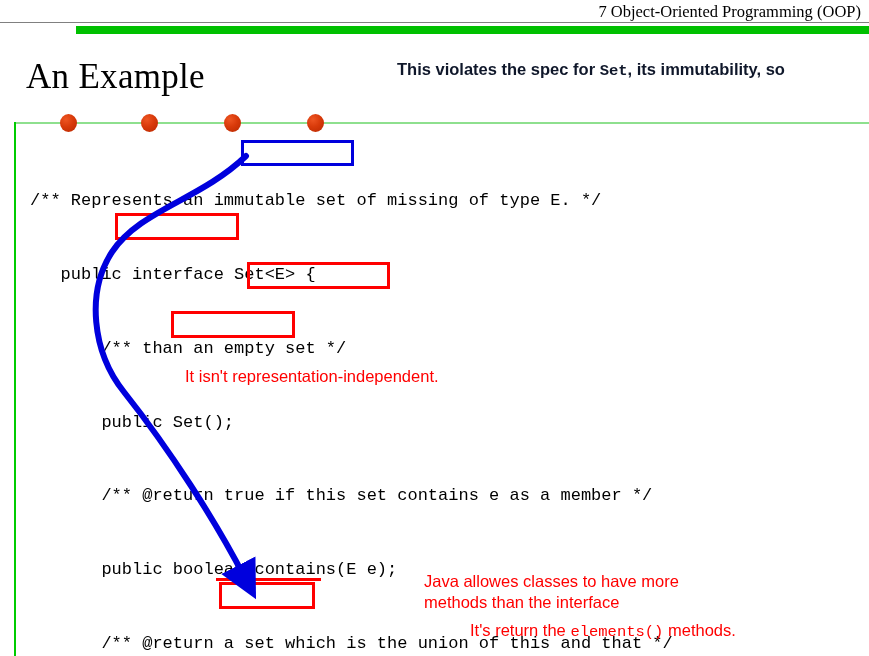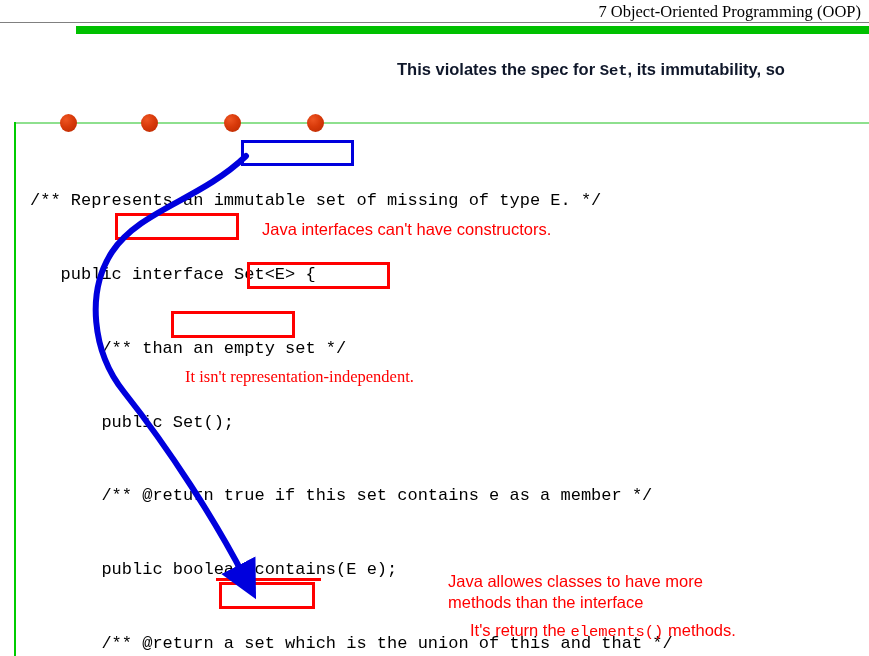--- a/index.html
+++ b/index.html
@@ -153,20 +153,21 @@
 </style>
 </head>
 <body>
 
 <div id="slide">
 
   <div class="header-text">7 Object-Oriented Programming (OOP)</div>
   <div class="header-rule"></div>
   <div class="header-bar"></div>
 
+  <div class="title">An Example</div>
 
   <div class="blue-note">
     <div><span>This violates the spec for </span><span class="mono">Set</span><span>, its immutability, so</span></div>
   </div>
 
   <div class="green-hline"></div>
   <div class="green-vline"></div>
   <div class="dot" style="left:60px"></div>
   <div class="dot" style="left:141px"></div>
   <div class="dot" style="left:224px"></div>
@@ -194,25 +195,24 @@
     
   </div>
 
   <div class="box box-blue" style="left:241px; top:140px; width:113px; height:26px;"></div>
   <div class="box box-red" style="left:115px; top:213px; width:124px; height:27px;"></div>
   <div class="box box-red" style="left:247px; top:262px; width:143px; height:27px;"></div>
   <div class="box box-red" style="left:171px; top:311px; width:124px; height:27px;"></div>
   <div class="box box-red" style="left:219px; top:582px; width:96px; height:27px;"></div>
   <div class="underline-red" style="left:216px; top:578px; width:105px;"></div>
 
-  <div class="red-note" style="left:262px; top:219px;">Java interfaces can't have constructors.</div>
-
-  <div class="red-note" style="left:185px; top:366px;font-family:Liberation Serif, serif;">It isn't representation-independent.</div>
-
-  <div class="red-note" style="left:448px; top:571px;">
+
+  <div class="red-note" style="left:185px; top:366px;">It isn't representation-independent.</div>
+
+  <div class="red-note" style="left:424px; top:571px;">
     <div>Java allowes classes to have more</div>
     <div>methods than the interface</div>
   </div>
 
   <div class="red-note" style="left:470px; top:620px;">
     <span>It's return the </span><span class="mono">elements()</span><span> methods.</span>
   </div>
 
   <svg class="arrow-svg" viewBox="0 0 869 656">
     <defs>

